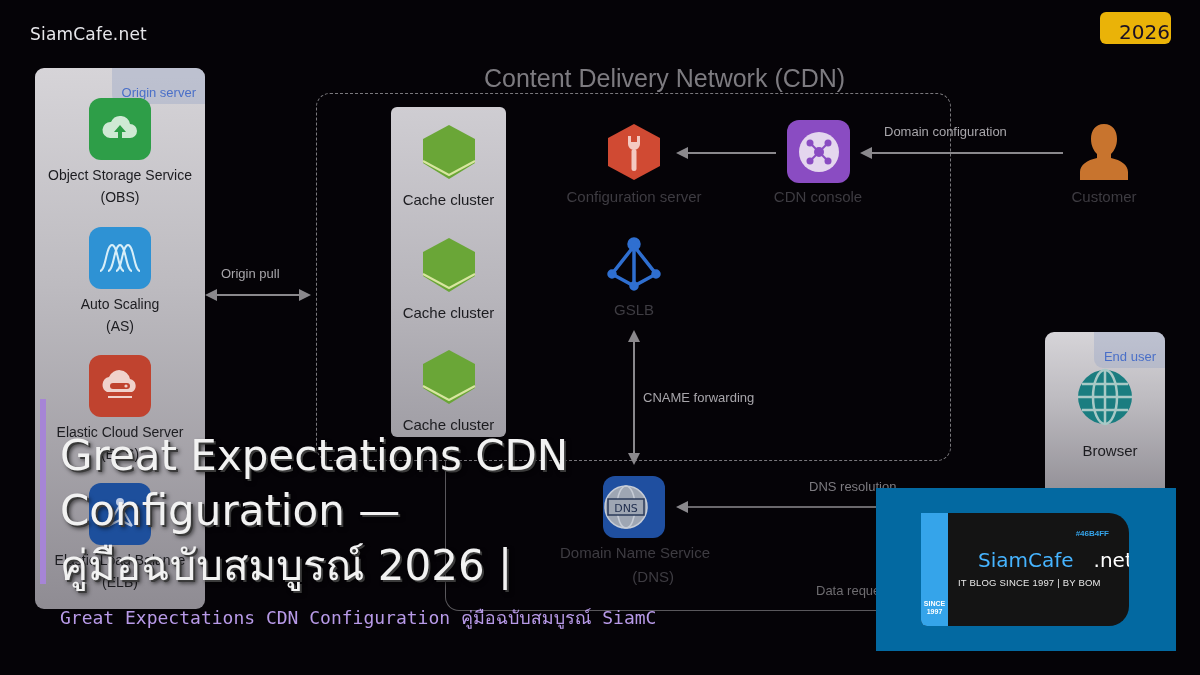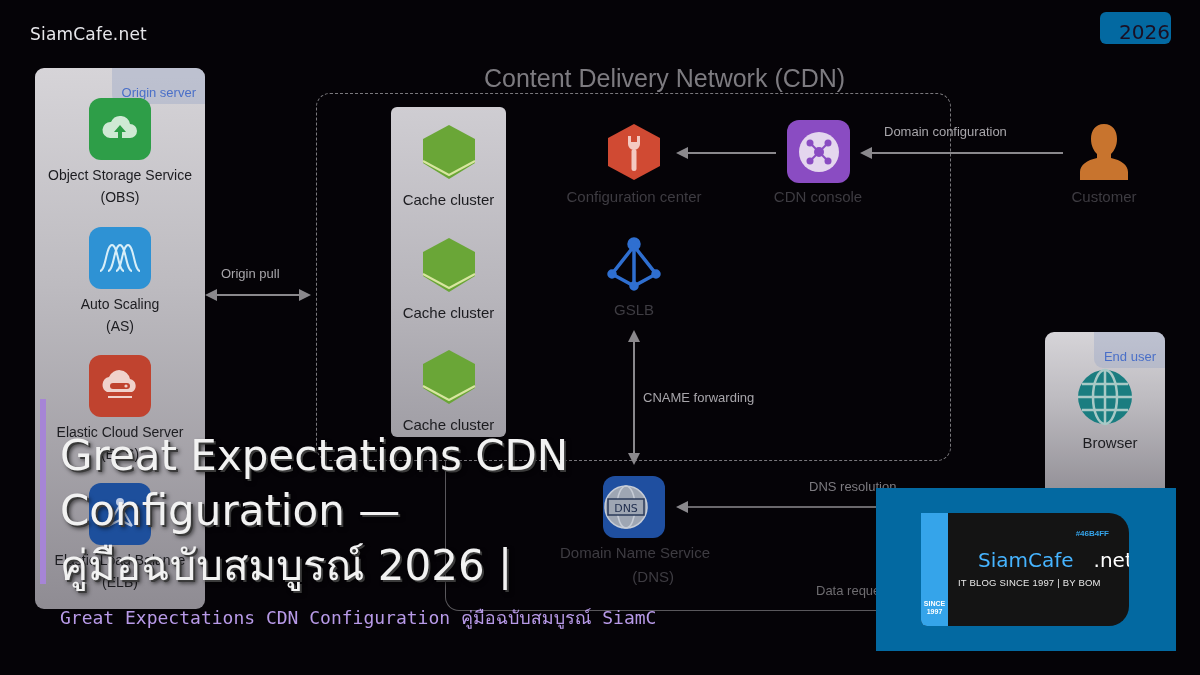--- a/index.html
+++ b/index.html
@@ -3,21 +3,21 @@
   <meta charset="utf-8">
   <style>
     * { box-sizing: border-box; margin: 0; padding: 0; }
     html, body { width: 1200px; height: 675px; overflow: hidden; background: #050307; }
     body { position: relative; font-family: "Liberation Sans", sans-serif; color: #fff; }
 
     .abs { position: absolute; }
 
     
     .brand { left: 30px; top: 24px; font-family: "DejaVu Sans", sans-serif; font-size: 17px; color: #e6e6ea; letter-spacing: 0.2px; }
-    .year-badge { left: 1100px; top: 12px; width: 71px; height: 32px; background: #0369a1; border-radius: 6px;
+    .year-badge { left: 1100px; top: 12px; width: 71px; height: 32px; background: #eab308; border-radius: 6px;
       color: #1a1024; font-family: "DejaVu Sans", sans-serif; font-size: 20px; text-align: right; padding: 8px 1px 0 4px; line-height: 24px; }
 
     
     .panel { border-radius: 9px; background: linear-gradient(180deg, #d6d4d8 0%, #bdbbc0 40%, #8f8c93 100%); overflow: hidden; }
     .panel-tag { position: absolute; right: 0; top: 0; background: rgba(160,170,200,0.45); color: #4a6fc8;
       font-size: 13px; padding: 17px 9px 4px 10px; border-bottom-left-radius: 9px; }
     .origin-panel { left: 35px; top: 68px; width: 170px; height: 541px; }
     .cache-panel { left: 391px; top: 107px; width: 115px; height: 330px; background: linear-gradient(180deg, #cfcdd2 0%, #b6b4ba 60%, #a09ea5 100%); border-radius: 6px; }
     .enduser-panel { left: 1045px; top: 332px; width: 120px; height: 170px; }
 
@@ -143,21 +143,21 @@
   </div>
 </div>
 
 <div class="abs" style="left:606px; top:122px;">
   <svg width="56" height="60" viewBox="0 0 56 60">
       <path d="M28 2 L54 16 V44 L28 58 L2 44 V16 Z" fill="#d04a33"></path>
       <path d="M22 14 v8 a6 6 0 0 0 12 0 v-8 l-3 0 v6 h-6 v-6 z" fill="#f4c9c2"></path>
       <rect x="25.5" y="27" width="5" height="22" rx="2.5" fill="#f4c9c2"></rect>
     </svg>
 </div>
-<div class="dim-label" style="left:554px; top:188px; width:160px;">Configuration center</div>
+<div class="dim-label" style="left:554px; top:188px; width:160px;">Configuration server</div>
 
 <div class="line" style="left:688px; top:152px; width:88px; height:2px;"></div>
 <div class="arrowhead-l" style="left:676px; top:147px;"></div>
 
 <div class="abs" style="left:787px; top:120px; width:63px; height:63px; background:#8a4cc2; border-radius:12px; display:flex; align-items:center; justify-content:center;">
   <svg width="44" height="44" viewBox="0 0 44 44">
       <circle cx="22" cy="22" r="20" fill="#e4d6ee"></circle>
       <circle cx="22" cy="22" r="5" fill="#8a4cc2"></circle>
       <circle cx="13" cy="13" r="3.5" fill="#8a4cc2"></circle>
       <circle cx="31" cy="13" r="3.5" fill="#8a4cc2"></circle>
@@ -217,21 +217,21 @@
 <div class="abs panel enduser-panel">
   <div class="panel-tag">End user</div>
   <div class="svc" style="top:36px; font-size:15px;">
     <svg width="58" height="58" viewBox="0 0 58 58">
         <circle cx="29" cy="29" r="27" fill="#1a7d80"></circle>
         <g fill="none" stroke="#a8c9c6" stroke-width="2.5">
           <ellipse cx="29" cy="29" rx="12" ry="27"></ellipse>
           <path d="M29 2 V56 M2 29 H56 M6 16 H52 M6 42 H52"></path>
         </g>
       </svg>
-    <div style="margin-top:0;padding-left:10px;">Browser</div>
+    <div style="margin-top:8px;padding-left:10px;">Browser</div>
   </div>
 </div>
 
 <div class="abs accent-bar"></div>
 <div class="abs headline">
   <div>Great Expectations CDN</div>
   <div>Configuration —</div>
   <div>คู่มือฉบับสมบูรณ์ 2026 |</div>
 </div>
 <div class="abs subline">Great Expectations CDN Configuration คู่มือฉบับสมบูรณ์ SiamC</div>

